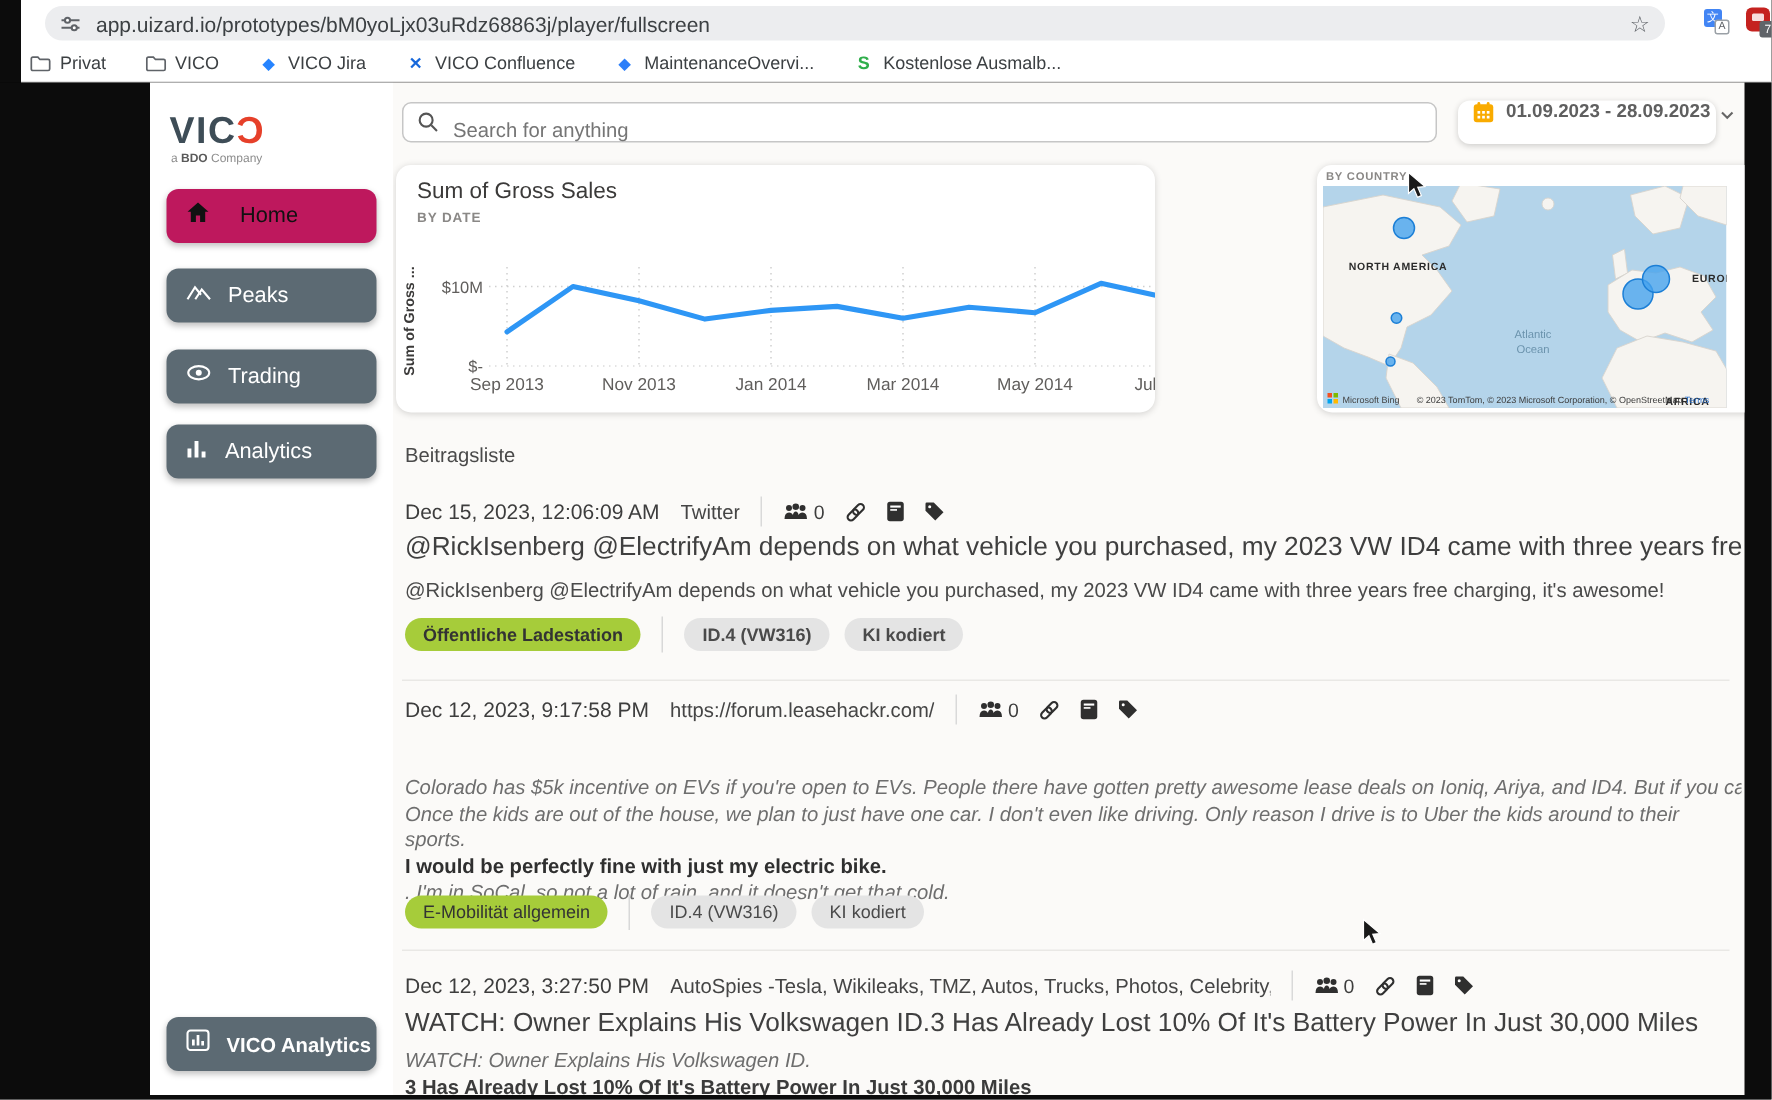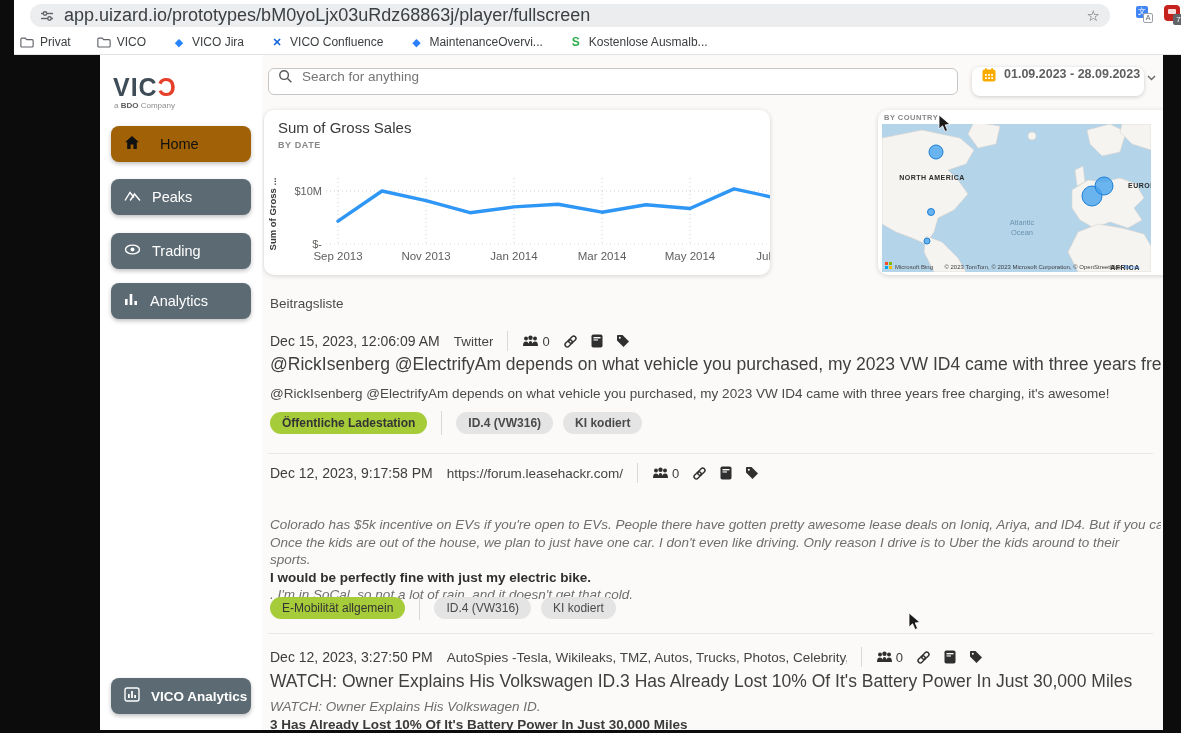--- a/index.html
+++ b/index.html
@@ -3,21 +3,21 @@
 <meta charset="utf-8">
 <style>
   * { margin:0; padding:0; box-sizing:border-box; }
   html,body { width:1181px; height:733px; }
   body { position:relative; background:#000; font-family:"Liberation Sans",sans-serif; overflow:hidden; }
 
   
   .toolbar { position:absolute; left:14px; top:0; right:0; height:30px; background:#fff; }
   .url-pill { position:absolute; left:16px; top:4px; width:1080px; height:23px; background:#ecedef; border-radius:12px; display:flex; align-items:center; padding:0 10px; }
   .url-pill .site-icon { margin-right:10px; display:flex; }
-  .url-text { font-size:18px; color:#3c4043; white-space:nowrap; overflow:hidden; flex:1; }
+  .url-text { font-size:14px; color:#3c4043; white-space:nowrap; overflow:hidden; flex:1; }
   .star { color:#5f6368; font-size:15px; margin-left:8px; }
   .translate-ico { position:absolute; left:1122px; top:6px; width:17px; height:17px; }
   .t-blue { position:absolute; left:0; top:0; width:12px; height:12px; background:#4285f4; border-radius:2px; color:#fff; font-size:8px; text-align:center; line-height:12px; }
   .t-white { position:absolute; right:0; bottom:0; width:10px; height:10px; background:#fff; border:1px solid #9aa0a6; border-radius:2px; color:#5f6368; font-size:7px; text-align:center; line-height:8px; }
   .red-ext { position:absolute; left:1150px; top:5px; width:16px; height:16px; background:#c5221f; border-radius:4px; }
   .red-ext::after { content:""; position:absolute; left:4px; top:4px; width:8px; height:5px; background:#fff; border-radius:1px; opacity:.85; }
   .ext-badge { position:absolute; left:1159px; top:14px; min-width:11px; height:11px; background:#606469; color:#fff; font-size:8px; border-radius:2px; text-align:center; line-height:11px; padding:0 2px; }
   .bookmarks { position:absolute; left:14px; top:30px; right:0; height:25px; background:#fff; border-bottom:1px solid #e3e3e3; display:flex; align-items:center; gap:26px; padding-left:6px; }
   .bm { display:flex; align-items:center; gap:6px; font-size:12px; color:#3c4043; white-space:nowrap; }
   .bm-ico { width:14px; height:14px; display:flex; align-items:center; justify-content:center; font-size:11px; }
@@ -25,30 +25,30 @@
 
   
   .app { position:absolute; left:0; top:55px; right:0; bottom:0; background:#0c0c0c; }
   .sidebar { position:absolute; left:100px; top:0; width:162px; bottom:3px; background:#fff; }
   .logo { position:absolute; left:13px; top:18px; font-size:25px; font-weight:bold; letter-spacing:1px; color:#3e4d57; }
   .logo .logo-c { color:#e6402a; }
   .tagline { position:absolute; left:14px; top:46px; font-size:8px; color:#8d8d8d; }
   .tagline b { color:#5a5a5a; }
   .nav-btn { position:absolute; left:11px; width:140px; height:36px; border-radius:8px; display:flex; align-items:center; gap:11px; padding-left:13px; box-shadow:0 2px 4px rgba(0,0,0,.25); cursor:pointer; }
   .nav-btn .lbl { font-size:14.5px; }
-  .btn-home { top:71px; background:#a16207; color:#111;gap:20px; }
+  .btn-home { top:71px; background:#be185d; color:#111;gap:20px; }
   .btn-slate { background:#5c6a73; color:#fff; }
   .btn-peaks { top:124px; } .btn-insights { top:178px; } .btn-analytics { top:228px; }
   .btn-footer { top:auto; bottom:16px; background:#5c6a73; color:#fff; }
   .btn-footer .lbl { font-size:13.5px; font-weight:bold; }
 
   .content { position:absolute; left:262px; top:0; width:901px; bottom:3px; background:#fbfaf8; overflow:hidden; }
 
   
-  .search-box { position:absolute; left:6px; top:13px; width:690px; height:27px; background:#fff; border:1px solid #c6c6c6; border-radius:6px; display:flex; align-items:flex-start; padding:0 9px; gap:9px; }
+  .search-box { position:absolute; left:6px; top:13px; width:690px; height:27px; background:#fff; border:1px solid #c6c6c6; border-radius:6px; display:flex; align-items:flex-end; padding:0 9px; gap:9px; }
   .search-ph { font-size:13.5px; color:#757575; }
   .date-pill { position:absolute; left:710px; top:12px; width:172px; height:29px; background:#fff; border-radius:8px; box-shadow:0 1px 4px rgba(0,0,0,.18); display:flex; align-items:flex-start; gap:7px; padding:0 9px; }
   .date-text { font-size:12.5px; color:#5f5f5f; font-weight:bold; white-space:nowrap; }
 
   
   .card { position:absolute; background:#fff; border-radius:10px; box-shadow:0 1px 5px rgba(0,0,0,.16); }
   .chart-card { left:2px; top:55px; width:506px; height:165px; overflow:hidden; }
   .chart-title { position:absolute; left:14px; top:9px; font-size:15px; color:#3b3a39; }
   .chart-sub { position:absolute; left:14px; top:30px; font-size:9px; font-weight:bold; letter-spacing:.6px; color:#8a8886; }
   .map-card { left:616px; top:55px; width:300px; height:165px; overflow:hidden; }

